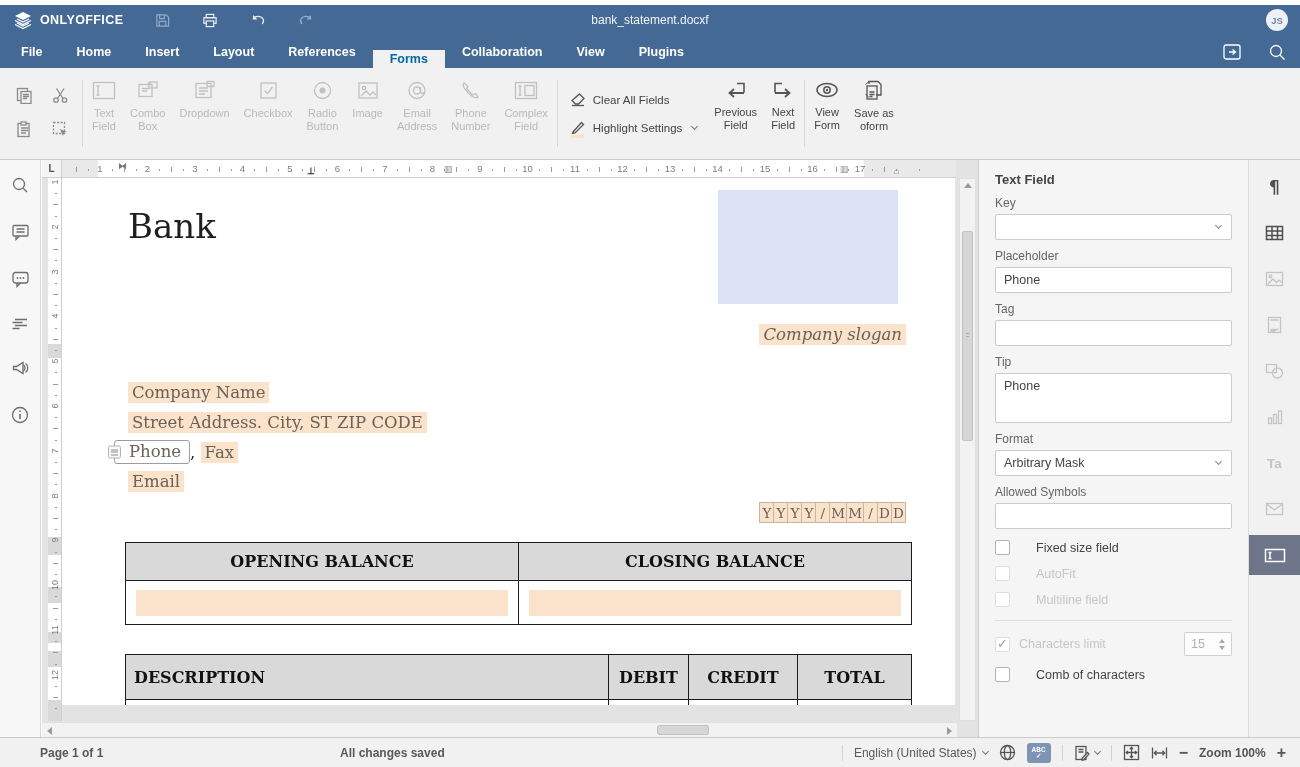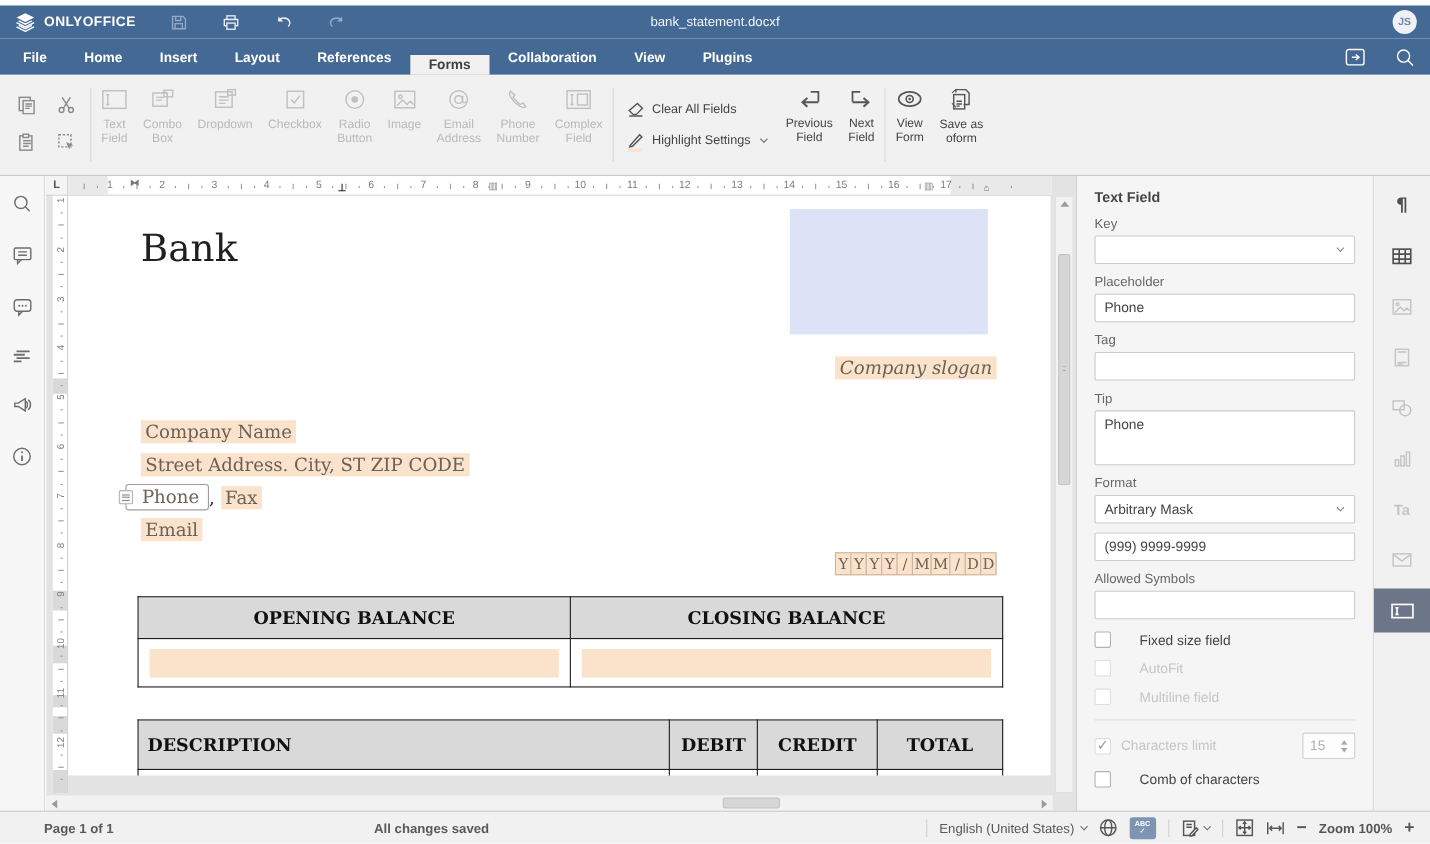--- a/index.html
+++ b/index.html
@@ -18,21 +18,21 @@
   .qbtn.dim { color:#93a9c7; }
   .doc-title { position:absolute; left:50%; transform:translateX(-50%); font-size:12px; color:#f2f5fa; }
   .avatar { position:absolute; right:12px; top:4px; width:22px; height:22px; border-radius:50%;
     background:#eef1f5; color:#7189a6; font-size:9.5px; font-weight:bold;
     display:flex; align-items:center; justify-content:center; }
 
   
   .tabbar { position:absolute; left:0; top:35px; width:100%; height:33px; background:#446995;
     display:flex; align-items:stretch; padding-left:4px; }
   .tab { display:flex; align-items:center; padding:0 17px; color:#fff; font-size:12.5px; font-weight:bold; }
-  .tab.active { background:#f1f1f1; color:#404040;margin-top:15px; }
+  .tab.active { background:#f1f1f1; color:#0369a1;margin-top:15px; }
   .tab-actions { position:absolute; right:14px; top:35px; height:33px; display:flex; align-items:center; gap:26px; color:#fff; }
 
   
   .ribbon { position:absolute; left:0; top:68px; width:100%; height:92px; background:#f1f1f1;
     border-bottom:1px solid #cbcbcb; display:flex; align-items:stretch; }
   .rsep { width:1px; background:#d9d9d9; margin:12px 2px; }
   .clip-grid { display:grid; grid-template-columns:24px 24px; grid-template-rows:26px 26px;
     gap:8px 12px; align-items:center; justify-items:center; margin:14px 8px 0 12px; color:#8a8a8a; }
   .fgroup { display:flex; align-items:flex-start; padding-top:12px; }
   .fbtn { display:flex; flex-direction:column; align-items:center; gap:6px; padding:0 7px;
@@ -687,23 +687,20 @@
     <div class="plabel">Tip</div>
     <div class="pinput area">
         <span>Phone</span>
       </div>
 
     <div class="plabel">Format</div>
     <div class="pinput">
         <span>Arbitrary Mask</span>
         <i class="chev"></i>
       </div>
-    <div class="pinput" style="margin-top:8px">
-        <span>(999) 9999-9999</span>
-      </div>
 
     <div class="plabel">Allowed Symbols</div>
     <div class="pinput">
         <span></span>
       </div>
 
     <div class="crow">
       <span class="box"></span>
         <span>Fixed size field</span>
     </div>

